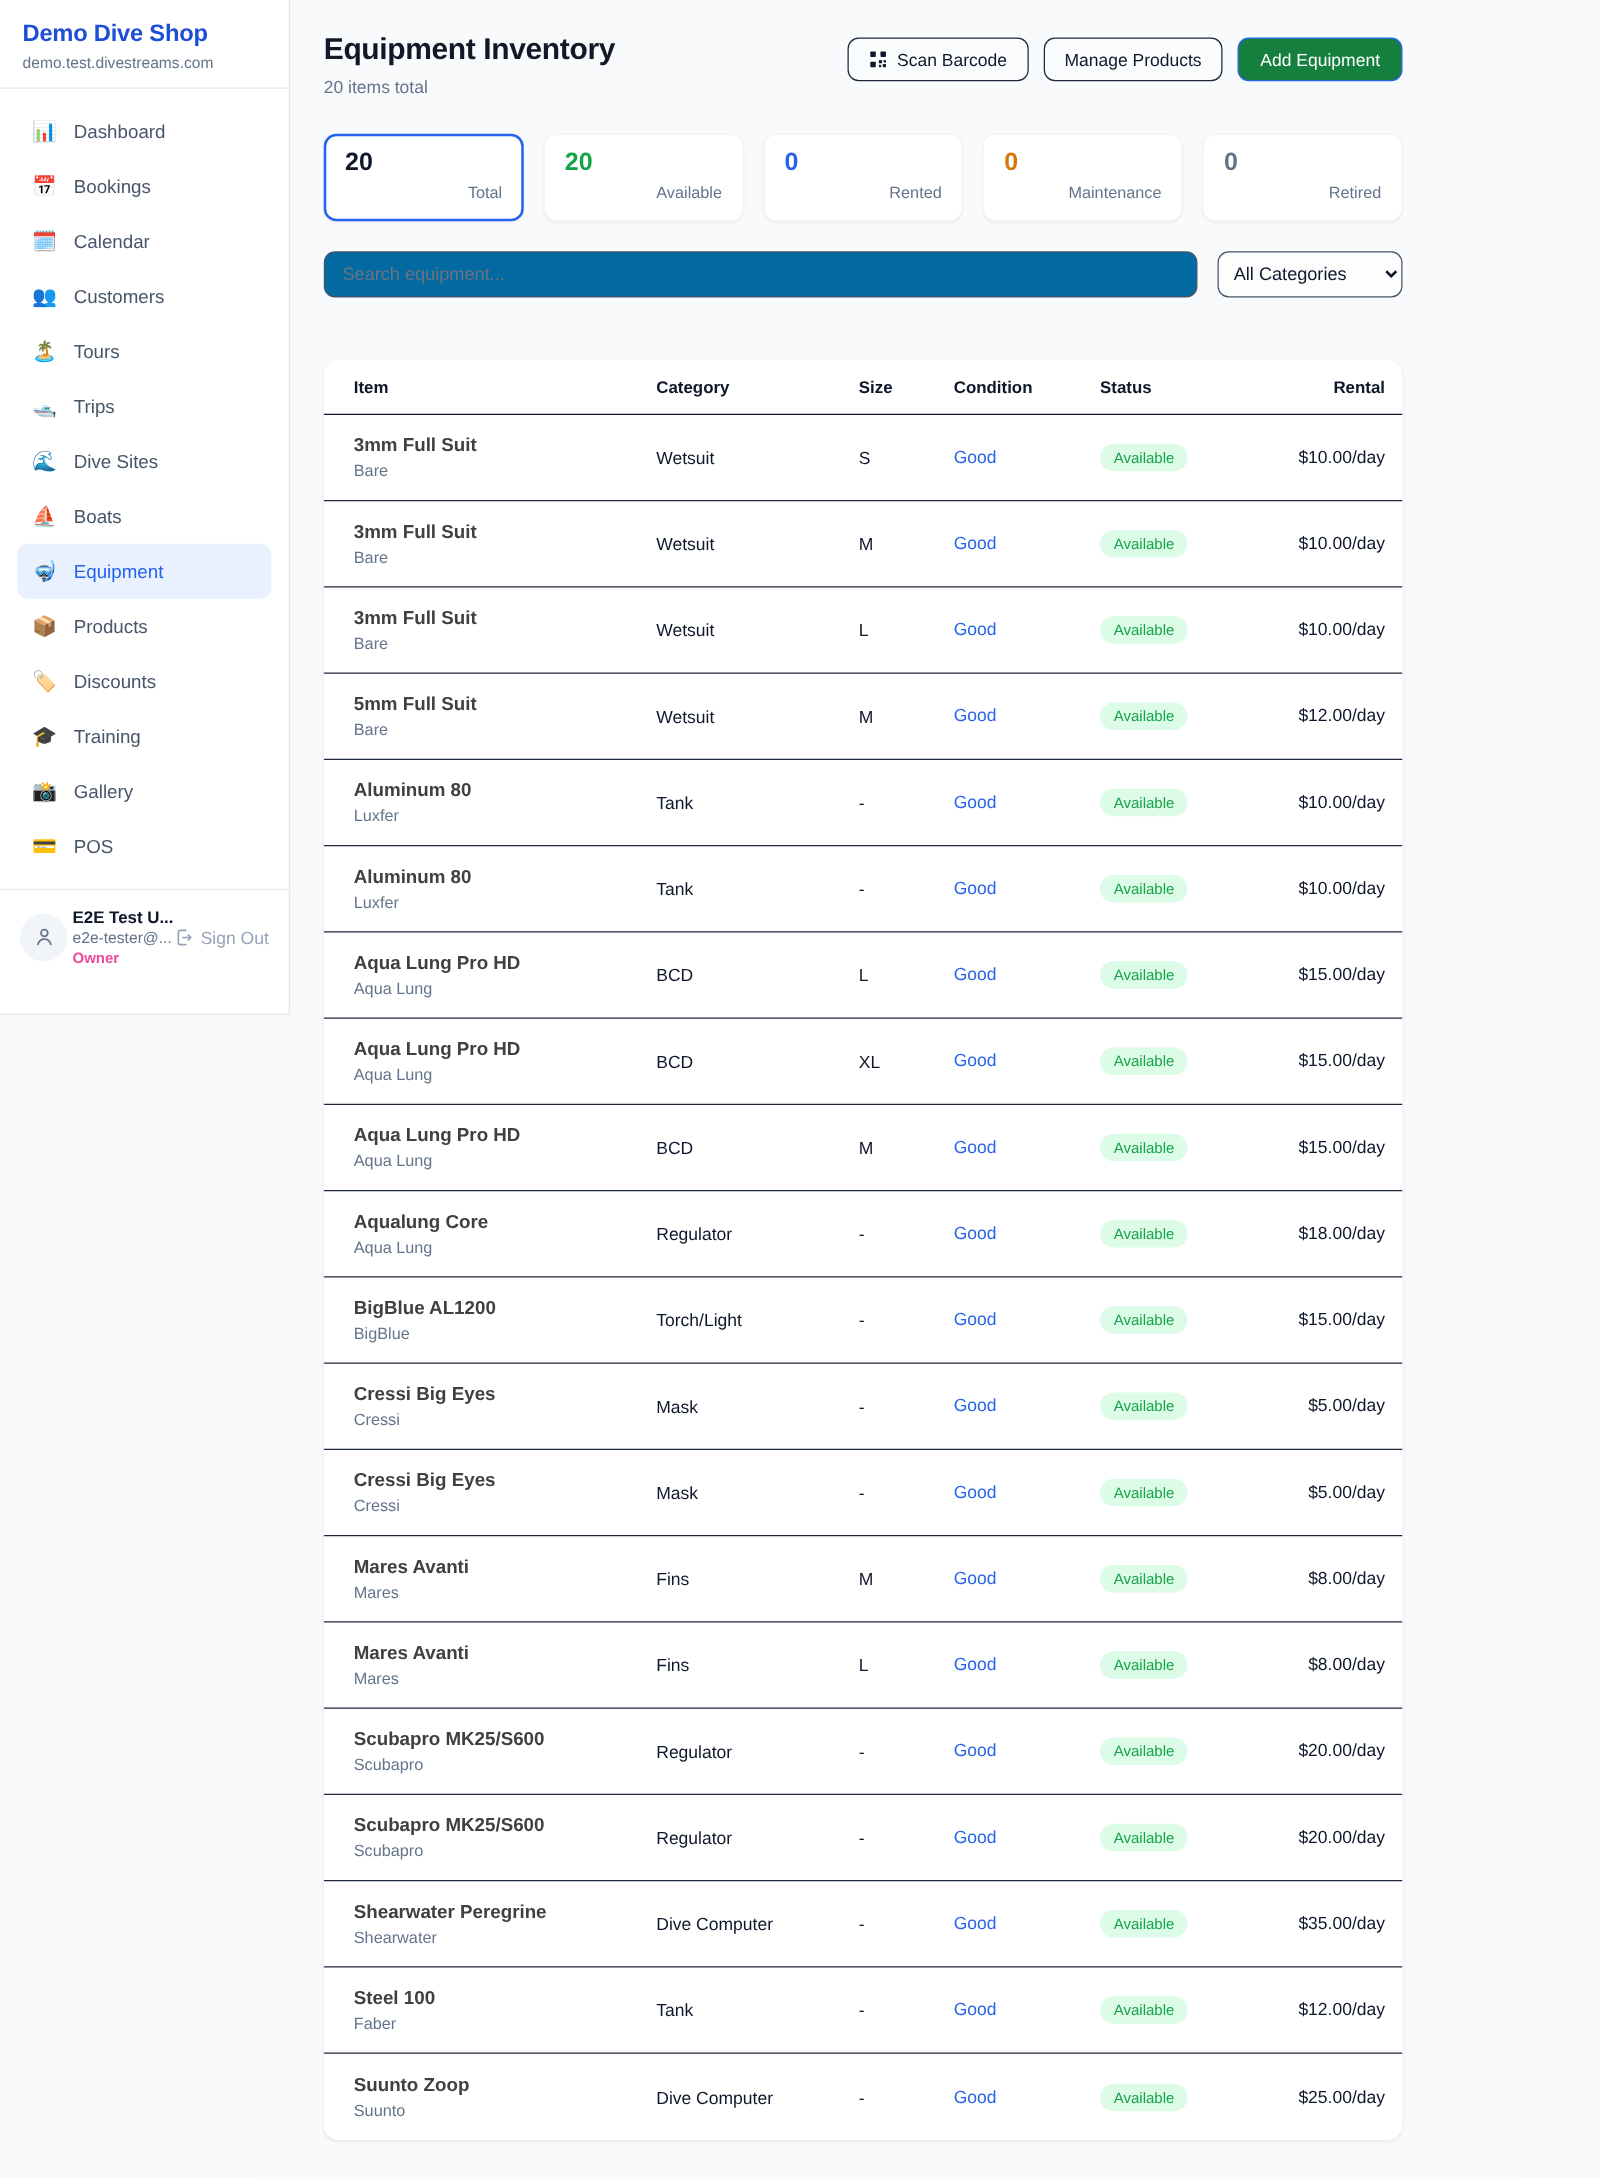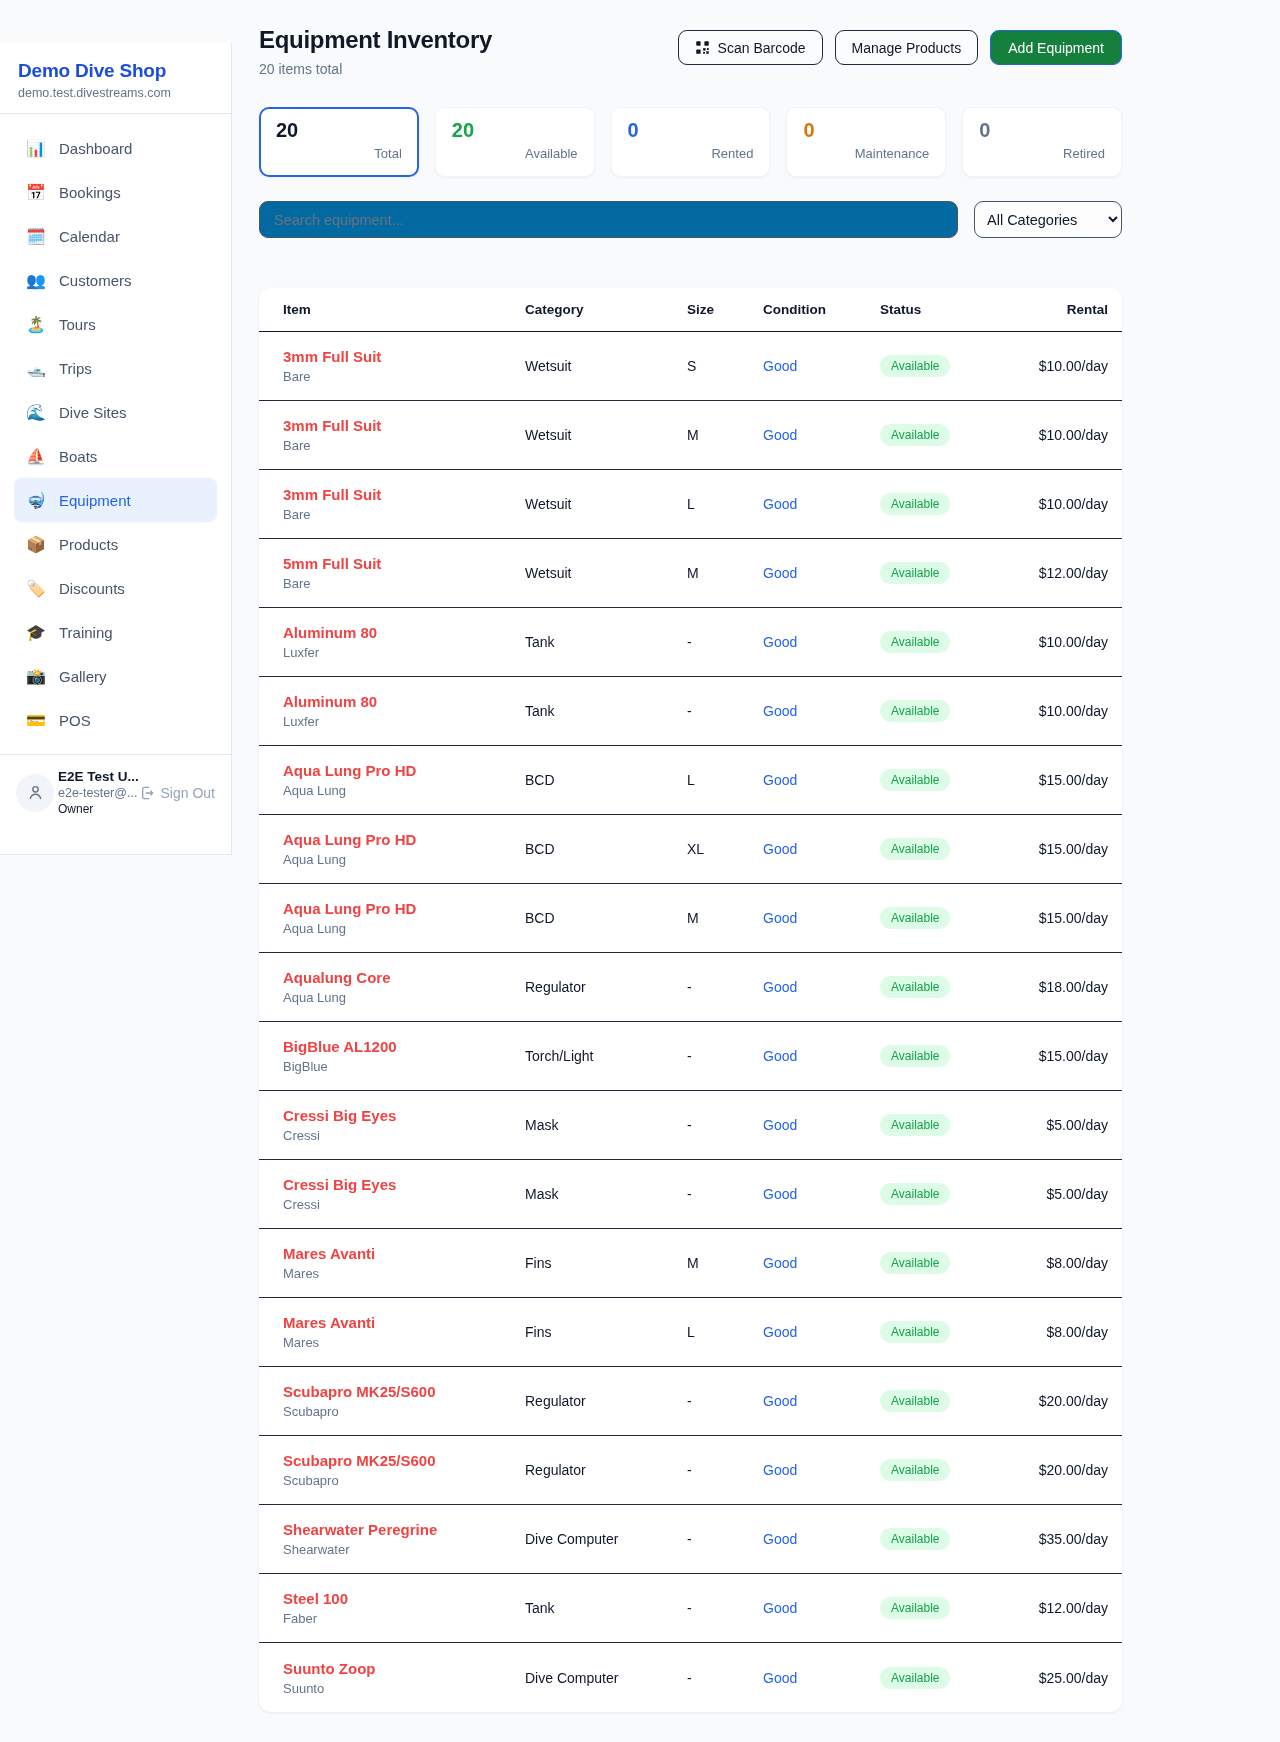--- a/index.html
+++ b/index.html
@@ -6,21 +6,21 @@
   html,body { width:1280px; height:1742px; }
   body {
     font-family:"Liberation Sans","DejaVu Sans",sans-serif;
     background:#f8fafc; color:#0f172a; overflow:hidden;
   }
   .app { position:relative; width:1280px; height:1742px; }
 
   
   .sidebar {
     position:absolute; left:0; top:0; width:232px; height:812px;
-    background:#ffffff; border-right:1px solid #e2e8f0; border-bottom:1px solid #e2e8f0;margin-top:43px;
+    background:#ffffff; border-right:1px solid #e2e8f0; border-bottom:1px solid #e2e8f0;
   }
   .brand-block { padding:17px 18px 13px 18px; }
   .brand { font-size:19px; font-weight:700; color:#1d4ed8; letter-spacing:-.2px; }
   .domain { margin-top:4px; font-size:12.5px; color:#64748b; }
   .divider { border-top:1px solid #e2e8f0; }
   .nav { padding:12px 14px; }
   .nav-item {
     display:flex; align-items:center; gap:13px; height:44px;
     padding:0 12px; border-radius:8px; cursor:pointer;
     font-size:15px; color:#475569;
@@ -30,21 +30,21 @@
   .user-row {
     display:flex; align-items:center; gap:4px; padding:14px 16px 18px 16px;
   }
   .avatar {
     width:38px; height:38px; border-radius:50%; background:#f1f5f9;
     display:flex; align-items:center; justify-content:center; flex:0 0 38px;
   }
   .user-info { flex:1; min-width:0; }
   .user-name { font-size:13.5px; font-weight:700; color:#0f172a; white-space:nowrap; }
   .user-email { font-size:12.5px; color:#64748b; margin-top:2px; white-space:nowrap; }
-  .user-role { font-size:12px; color:#0f172a; margin-top:2px; }
+  .user-role { font-size:12px; color:#ec4899; margin-top:2px;font-weight:bold; }
   .signout {
     display:flex; align-items:center; gap:6px; border:none; background:none;
     color:#94a3b8; font-size:14px; cursor:pointer; font-family:inherit; white-space:nowrap;
   }
 
   
   .main { position:absolute; left:232px; top:0; width:1048px; padding:26px 0 0 27px; }
   .content { width:863px; }
   .page-header { display:flex; justify-content:space-between; align-items:flex-start; }
   .page-title { font-size:24px; font-weight:800; color:#111827; letter-spacing:-.3px; }
@@ -81,21 +81,21 @@
     margin-top:50px; background:#ffffff; border-radius:12px;
     box-shadow:0 1px 3px rgba(15,23,42,.07); overflow:hidden;
   }
   .tgrid { display:grid; grid-template-columns:266px 162px 76px 117px 145px 1fr; align-items:center; }
   .thead { height:44px; border-bottom:1px solid #0f172a; font-size:13.5px; font-weight:700; color:#0f172a; }
   .thead .c-item { padding-left:24px; }
   .c-rental { text-align:right; padding-right:14px; }
   .trow { height:69px; border-bottom:1px solid #1e293b; }
   .trow:last-child { border-bottom:none; }
   .cell-item { padding-left:24px; }
-  .item-name { font-size:15px; font-weight:600; color:#ef4444; cursor:pointer; }
+  .item-name { font-size:15px; font-weight:600; color:#404040; cursor:pointer; }
   .item-brand { font-size:13px; color:#64748b; margin-top:4px; }
   .cell-plain { font-size:14px; color:#0f172a; }
   .cond { font-size:14px; color:#2563eb; font-weight:500; cursor:pointer; }
   .pill {
     display:inline-block; background:#dcfce7; color:#16a34a;
     font-size:12px; font-weight:500; padding:4px 11px; border-radius:999px;
   }
   .price { font-size:14px; color:#0f172a; font-weight:500; }
 </style>
 </head>

